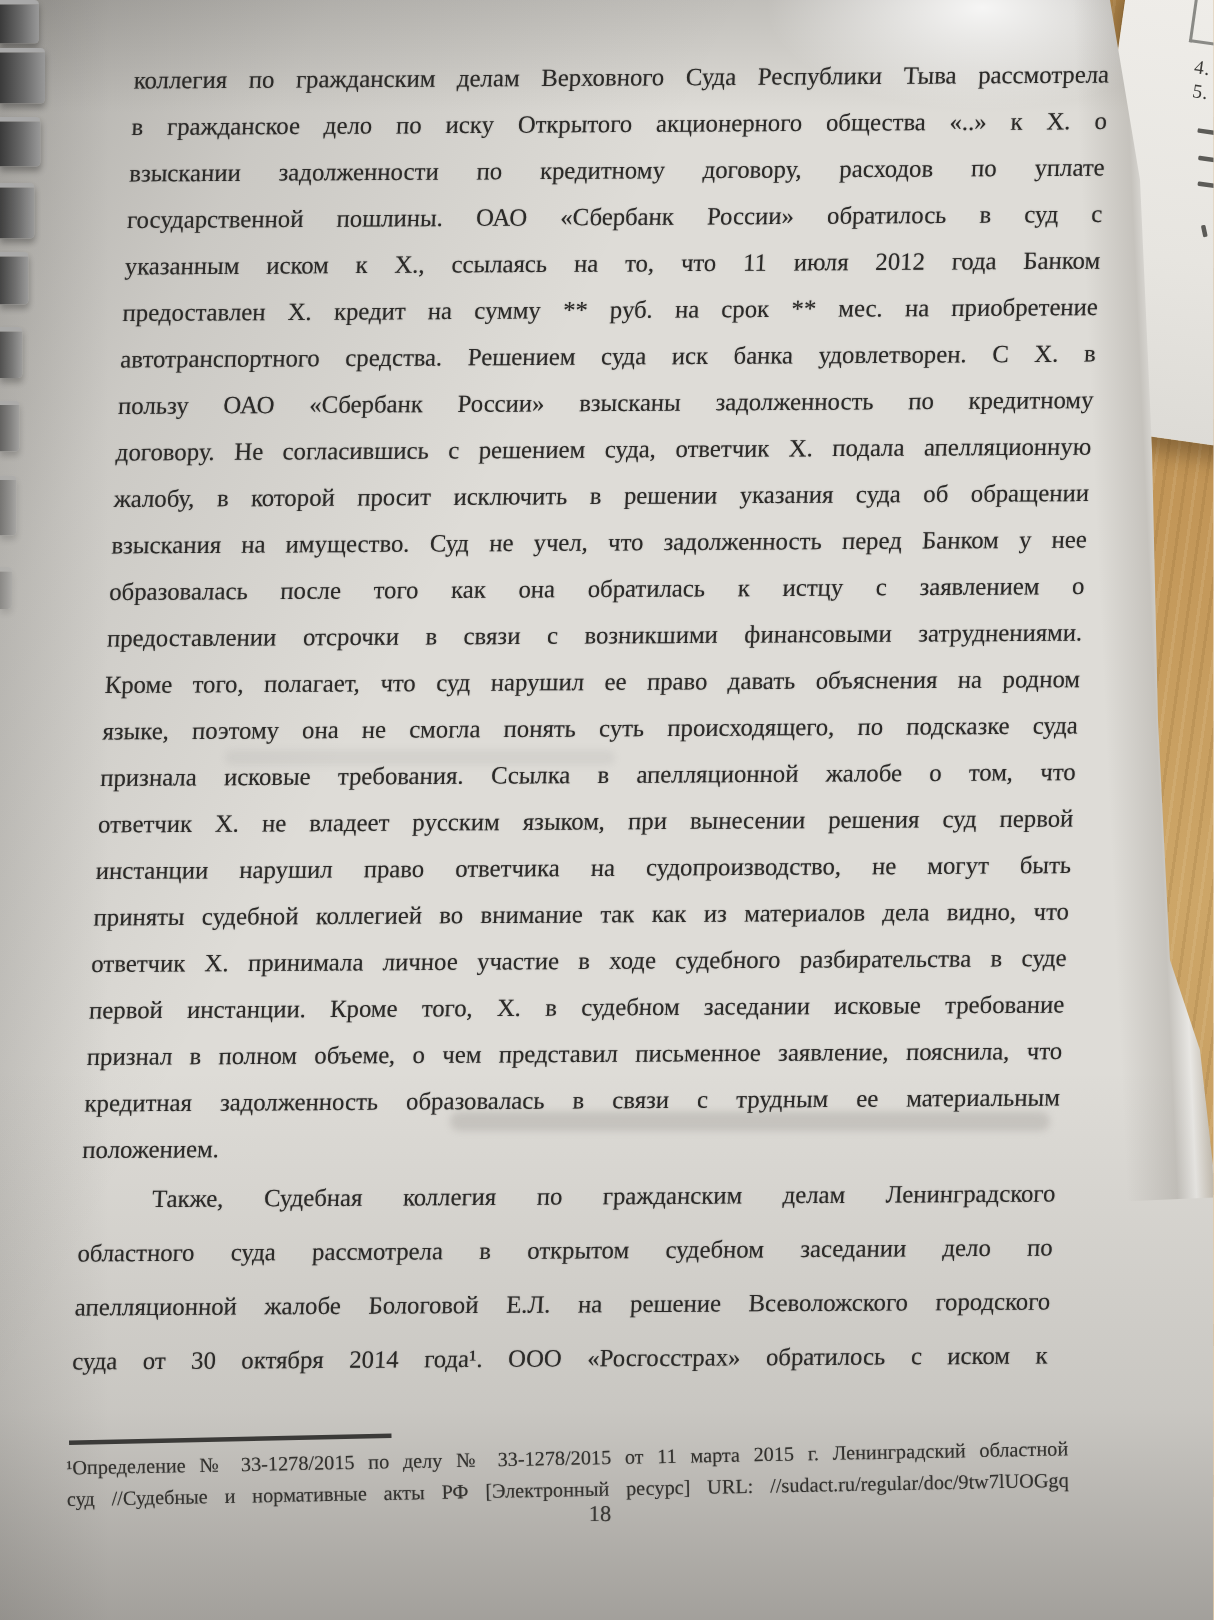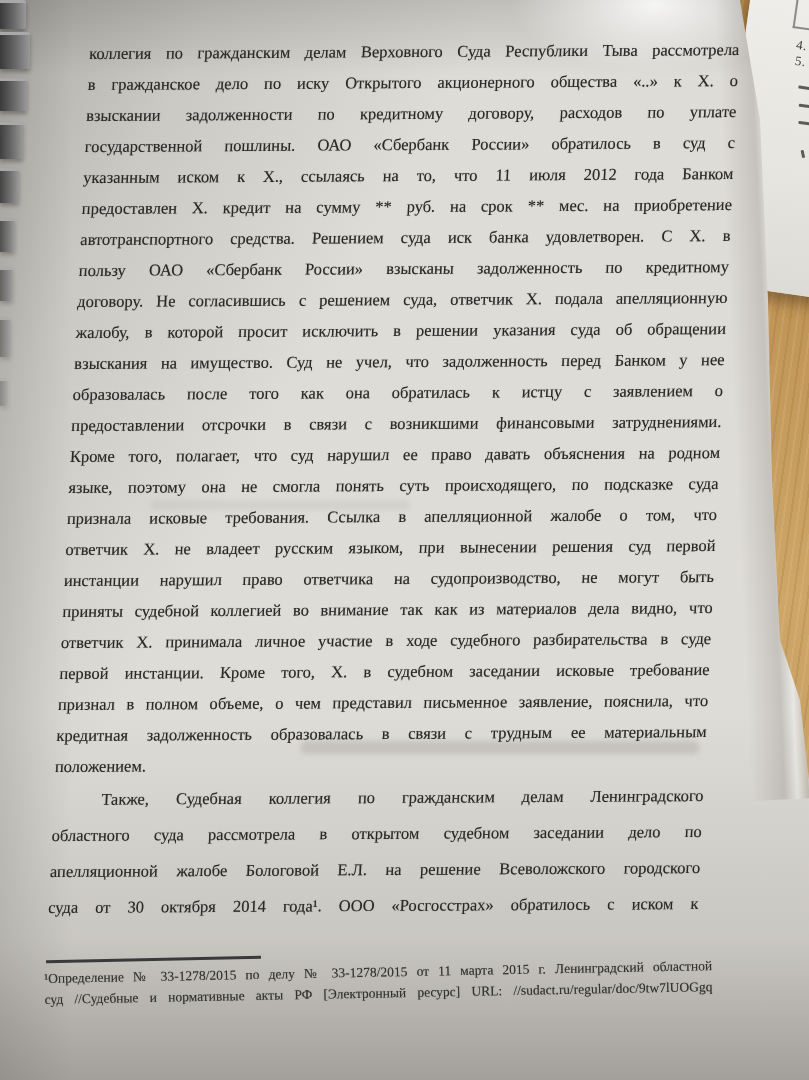--- a/index.html
+++ b/index.html
@@ -165,15 +165,16 @@
           <div class="line">суда от 30 октября 2014 года¹. ООО «Росгосстрах» обратилось с иском к</div>
         </div>
     </div>
 
     <div class="footnote-sep"></div>
     <div class="footnote">
         <div class="fline">¹Определение № 33-1278/2015 по делу № 33-1278/2015 от 11 марта 2015 г.  Ленинградский областной</div>
         <div class="fline">суд //Судебные и нормативные акты РФ [Электронный ресурс] URL: //sudact.ru/regular/doc/9tw7lUOGgq</div>
       </div>
 
+    <div class="page-number">18</div>
   </div>
 
 </div>
 
 </body></html>

